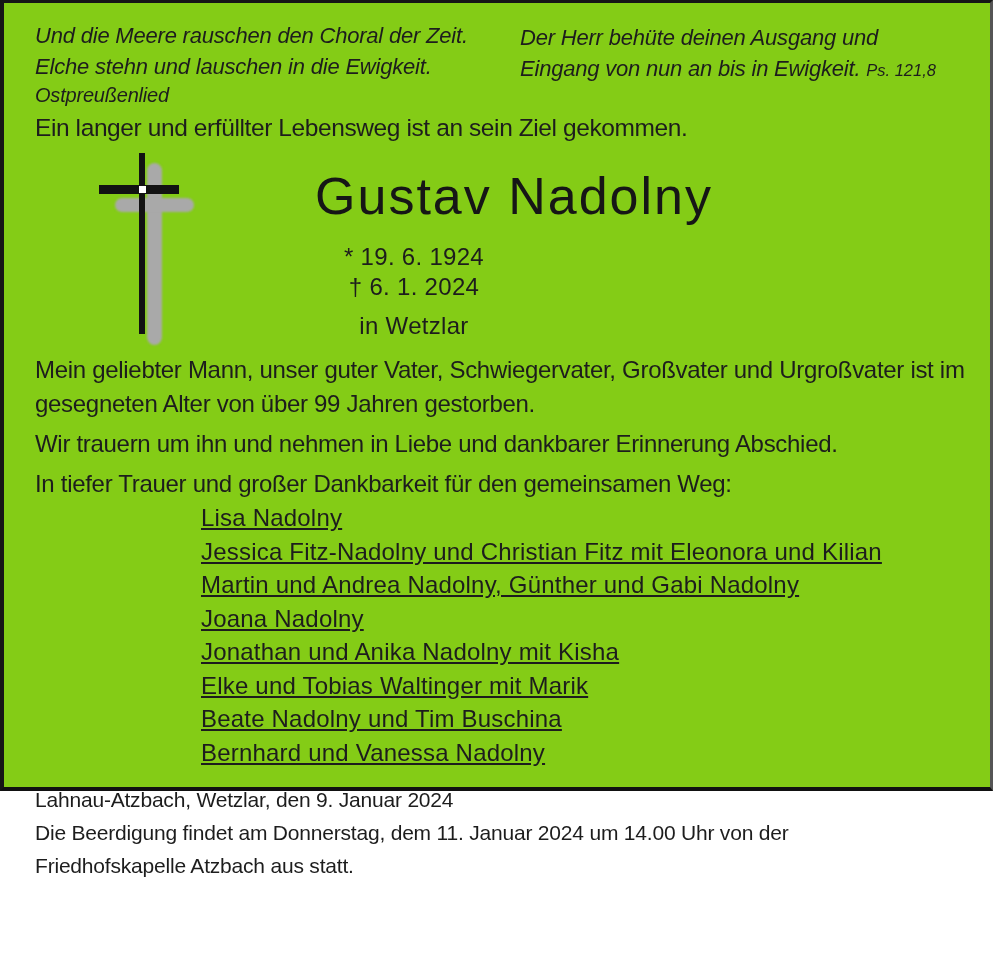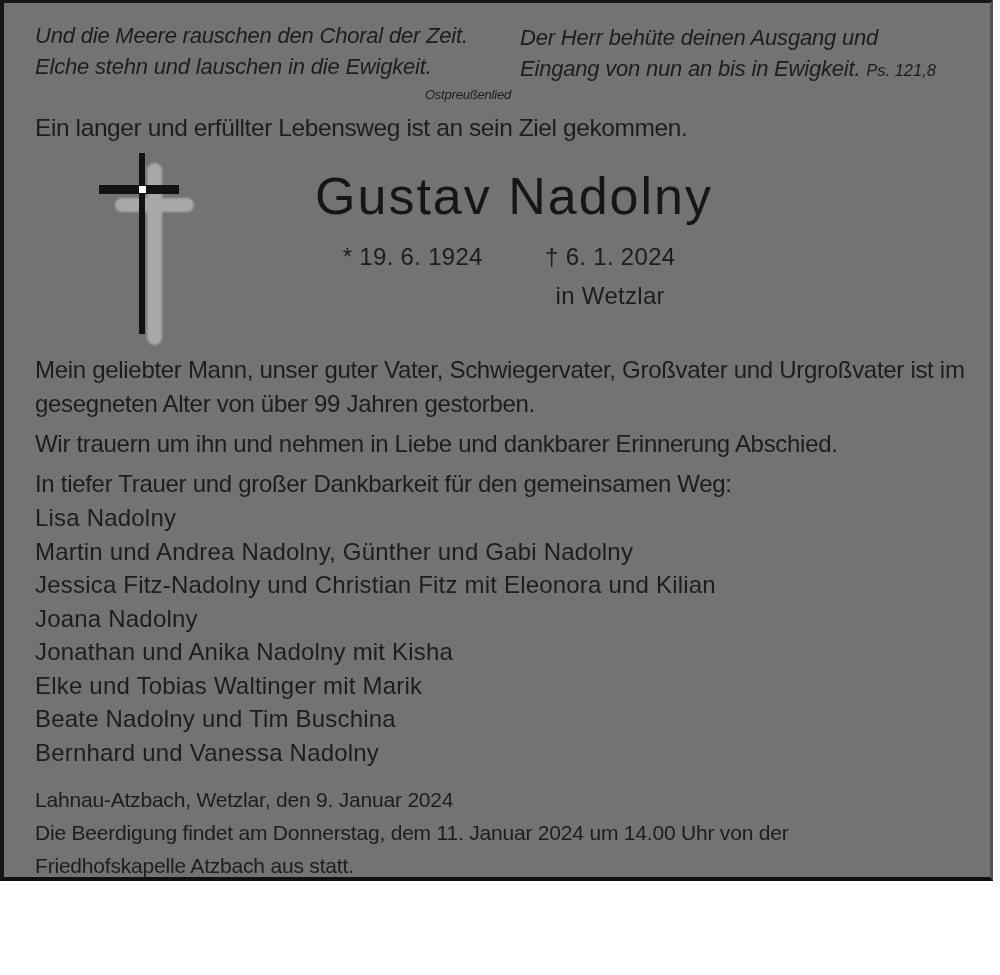--- a/index.html
+++ b/index.html
@@ -12,44 +12,43 @@
     height: 975px;
     position: relative;
     font-family: "Liberation Sans", sans-serif;
     color: #1d1d1d;
     overflow: hidden;
   }
   .page {
     position: absolute;
     left: 0; top: 0;
     width: 993px;
-    height: 881px;
+    height: 791px;
     box-sizing: border-box;
-    background: #737373;
+    background: #84cc16;
     border-left: 4px solid #161616;
     border-top: 3px solid #161616;
     border-bottom: 4px solid #111111;
     border-right: 3px solid #555555;
   }
 
   
   .epigraph {
     position: absolute;
     top: 17px;
     font-style: italic;
     font-size: 22px;
     line-height: 31px;
     letter-spacing: -0.2px;
     white-space: nowrap;
   }
   .epigraph-left  { left: 31px;  width: 476px; }
   .epigraph-right { left: 516px; width: 432px; top: 19px; }
   .attribution {
-    text-align: right;
-    font-size: 13px;
+    font-size: 20px;
     line-height: 22px;
     margin-top: 2px;
   }
   .citation {
     font-size: 16.5px;
     letter-spacing: 0;
   }
 
   
   .opening {
@@ -105,20 +104,21 @@
   }
 
   
   .dates {
     position: absolute;
     left: 310px;
     top: 239px;
     width: 395px;
     display: flex;
     justify-content: center;
+    flex-direction: column;
   }
   .date-col {
     width: 200px;
     text-align: center;
     font-size: 24px;
     letter-spacing: 0.3px;
   }
   .date-col .dline { line-height: 30px; white-space: nowrap; }
   .date-col .place { line-height: 30px; margin-top: 9px; white-space: nowrap; }
 
@@ -128,21 +128,23 @@
     left: 31px;
     top: 350px;
     width: 932px;
     font-size: 24px;
     line-height: 34px;
     letter-spacing: -0.3px;
   }
   .content p { margin: 0 0 6px 0; }
   .mourning-intro { margin-bottom: 0 !important; }
   .mourners {
+    margin-left: 166px;
     letter-spacing: 0.2px;
+    text-decoration: underline;
   }
   .mourner {
     line-height: 33.5px;
     white-space: nowrap;
   }
   .place-date {
     margin-top: 14px;
     font-size: 21px;
     line-height: 33px;
     letter-spacing: -0.2px;
@@ -193,22 +195,22 @@
       <div class="place">in Wetzlar</div>
     </div>
   </div>
 
   <div class="content">
     <p>Mein geliebter Mann, unser guter Vater, Schwiegervater, Großvater und Urgroßvater ist im gesegneten Alter von über 99 Jahren gestorben.</p>
     <p>Wir trauern um ihn und nehmen in Liebe und dankbarer Erinnerung Abschied.</p>
     <p class="mourning-intro">In tiefer Trauer und großer Dankbarkeit für den gemeinsamen Weg:</p>
     <div class="mourners">
       <div class="mourner">Lisa Nadolny</div>
+      <div class="mourner">Jessica Fitz-Nadolny und Christian Fitz mit Eleonora und Kilian</div>
       <div class="mourner">Martin und Andrea Nadolny, Günther und Gabi Nadolny</div>
-      <div class="mourner">Jessica Fitz-Nadolny und Christian Fitz mit Eleonora und Kilian</div>
       <div class="mourner">Joana Nadolny</div>
       <div class="mourner">Jonathan und Anika Nadolny mit Kisha</div>
       <div class="mourner">Elke und Tobias Waltinger mit Marik</div>
       <div class="mourner">Beate Nadolny und Tim Buschina</div>
       <div class="mourner">Bernhard und Vanessa Nadolny</div>
     </div>
     <div class="place-date">Lahnau-Atzbach, Wetzlar, den 9. Januar 2024</div>
     <p class="funeral">Die Beerdigung findet am Donnerstag, dem 11. Januar 2024 um 14.00 Uhr von der Friedhofskapelle Atzbach aus statt.</p>
   </div>
 

